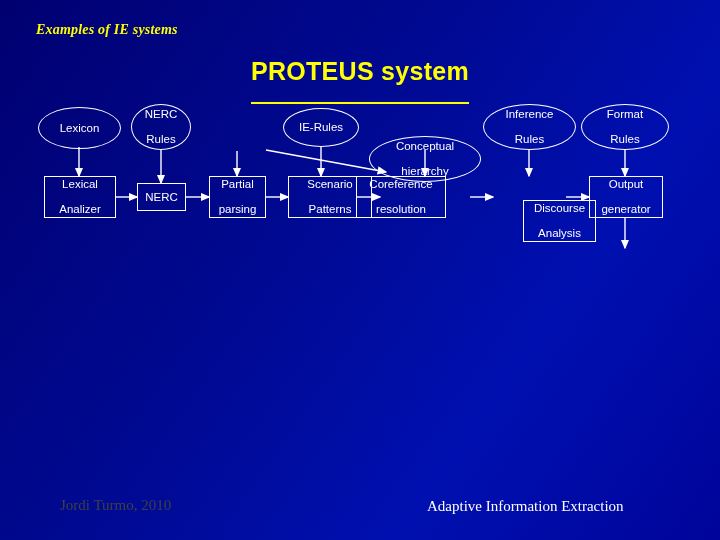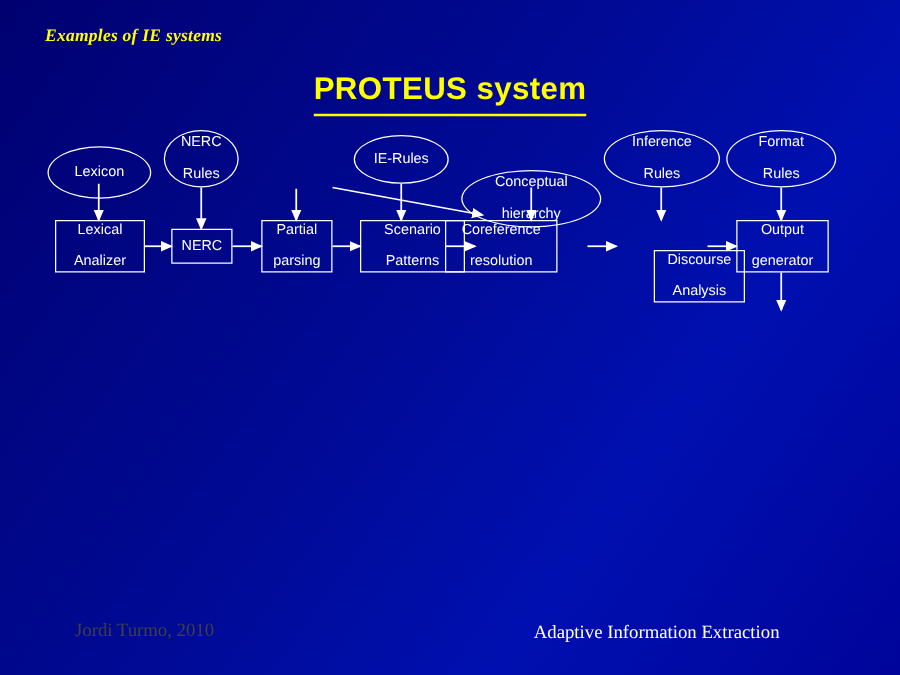--- a/index.html
+++ b/index.html
@@ -40,21 +40,21 @@
     top: 57px;
     text-align: center;
     color: #ffff00;
     font-size: 25px;
     font-weight: bold;
     letter-spacing: 0.3px;
   }
   .title-inner {
     display: inline-block;
     border-bottom: 2px solid #ffff00;
-    padding-bottom: 5px;
+    padding-bottom: 16px;
   }
 
   
   .diagram {
     position: absolute;
     left: 0;
     top: 0;
     width: 720px;
     height: 540px;
   }
@@ -148,21 +148,21 @@
         <line x1="566" y1="197" x2="589" y2="197"></line>
 
         <line x1="625" y1="218" x2="625" y2="248"></line>
       </g>
 
       <g stroke="#ffffff" stroke-width="1.4" fill="none">
         <path d="M266,150 L386,172" marker-end="url(#ah)"></path>
       </g>
     </svg>
 
-    <div class="node ellipse" style="left:38px; top:117px; width:83px; height:42px;">
+    <div class="node ellipse" style="left:38px; top:107px; width:83px; height:42px;">
       <span>Lexicon</span>
     </div>
 
     <div class="node ellipse" style="left:131px; top:104px; width:60px; height:46px;">
       <span>
         <span>NERC</span><br>
         <span>Rules</span>
       </span>
     </div>
 

